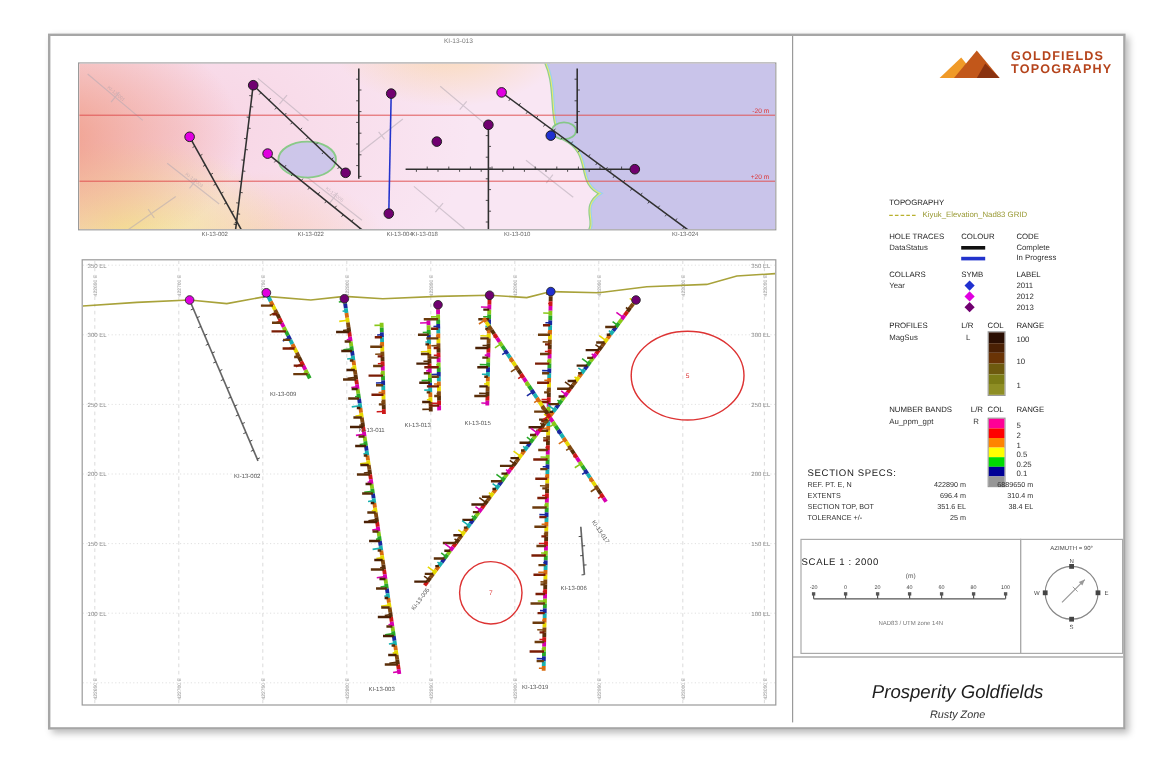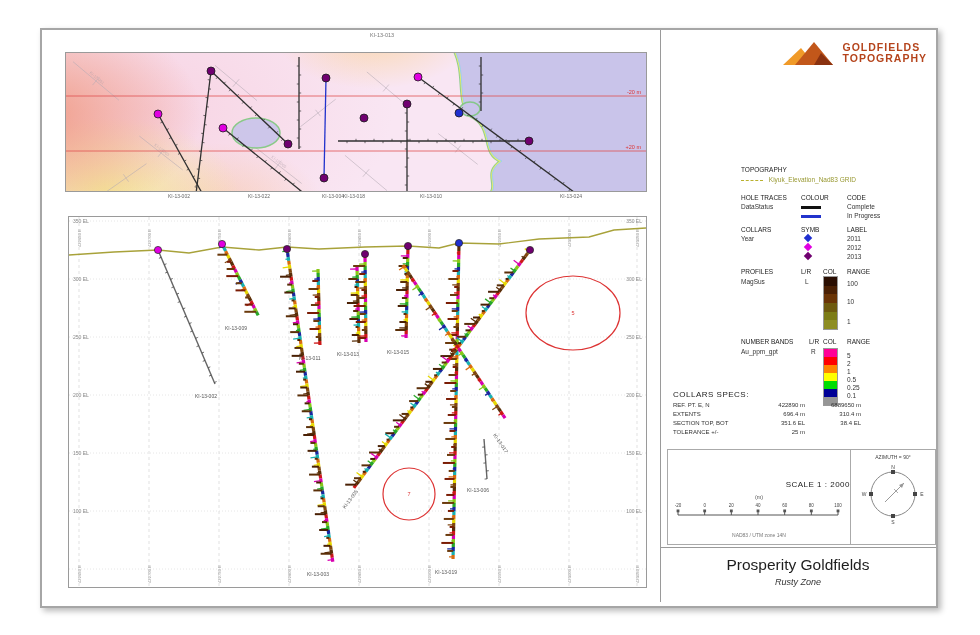--- a/index.html
+++ b/index.html
@@ -31,27 +31,27 @@
   .dash-sample{display:inline-block;width:22px;border-top:1.6px dashed #b9b12e;vertical-align:middle;margin-right:4px;}
   .line-sample{display:inline-block;width:20px;height:2.5px;vertical-align:middle;}
   .diamond{display:inline-block;width:6px;height:6px;transform:rotate(45deg);}
   #profile-col,#band-col{position:absolute;left:82px;width:13px;border:0.5px solid #999;}
   #profile-col div,#band-col div{width:100%;}
   .specs{position:absolute;left:12px;top:360px;width:230px;color:#333;}
   .specs-title{font-size:8px;letter-spacing:.5px;color:#222;}
   #specs-rows{display:grid;grid-template-columns:80px 52px 56px;font-size:6px;line-height:9px;margin-top:2px;}
   #specs-rows .v{text-align:right;}
   .scale-box{position:absolute;left:625px;top:419px;width:182px;height:94px;border:1px solid #aaa;}
-  .scale-label{text-align:right;font-size:8px;color:#222;margin-top:30px;letter-spacing:.5px;}
+  .scale-label{text-align:left;font-size:8px;color:#222;margin-top:14px;letter-spacing:.5px;}
   .scale-unit{text-align:center;font-size:5.5px;color:#555;margin-top:5px;}
   .scale-datum{text-align:center;font-size:5px;color:#777;margin-top:2px;}
   .compass-box{position:absolute;left:808px;top:419px;width:84px;height:94px;border:1px solid #aaa;}
   .compass-label{text-align:center;font-size:5px;color:#444;margin-top:4px;}
   .titleblock{position:absolute;left:618px;top:517px;width:276px;height:55px;border-top:1px solid #9a9a9a;text-align:center;color:#1e1e1e;}
-  .tb1{font-size:15.5px;margin-top:8px;}
+  .tb1{font-size:15.5px;margin-top:21px;font-style:italic;}
   .tb2{font-size:12px;margin-top:3px;}
   .tb3{font-size:9px;margin-top:3px;color:#333;font-style:italic;}
 </style>
 </head>
 <body>
 
 <div class="stage">
   <div class="sheet">
 
     <div class="map-top-label">KI-13-013</div>
@@ -1252,21 +1252,21 @@
             <span style="position: absolute; left: 106px; top: 192px; font-size: 6.5px; color: rgb(51, 51, 51);">5</span>
             <span style="position: absolute; left: 106px; top: 200px; font-size: 6.5px; color: rgb(51, 51, 51);">2</span>
             <span style="position: absolute; left: 106px; top: 208px; font-size: 6.5px; color: rgb(51, 51, 51);">1</span>
             <span style="position: absolute; left: 106px; top: 216px; font-size: 6.5px; color: rgb(51, 51, 51);">0.5</span>
             <span style="position: absolute; left: 106px; top: 224px; font-size: 6.5px; color: rgb(51, 51, 51);">0.25</span>
             <span style="position: absolute; left: 106px; top: 232px; font-size: 6.5px; color: rgb(51, 51, 51);">0.1</span>
           </div>
       </div>
 
       <div class="specs">
-        <div class="specs-title">COLLARS  SPECS:</div>
+        <div class="specs-title">SECTION  SPECS:</div>
         <div id="specs-rows">
             <div class="k">REF. PT.  E, N</div>
             <div class="v">422890 m</div>
             <div class="v">6889650 m</div>
             <div class="k">EXTENTS</div>
             <div class="v">696.4 m</div>
             <div class="v">310.4 m</div>
             <div class="k">SECTION TOP, BOT</div>
             <div class="v">351.6 EL</div>
             <div class="v">38.4 EL</div>

